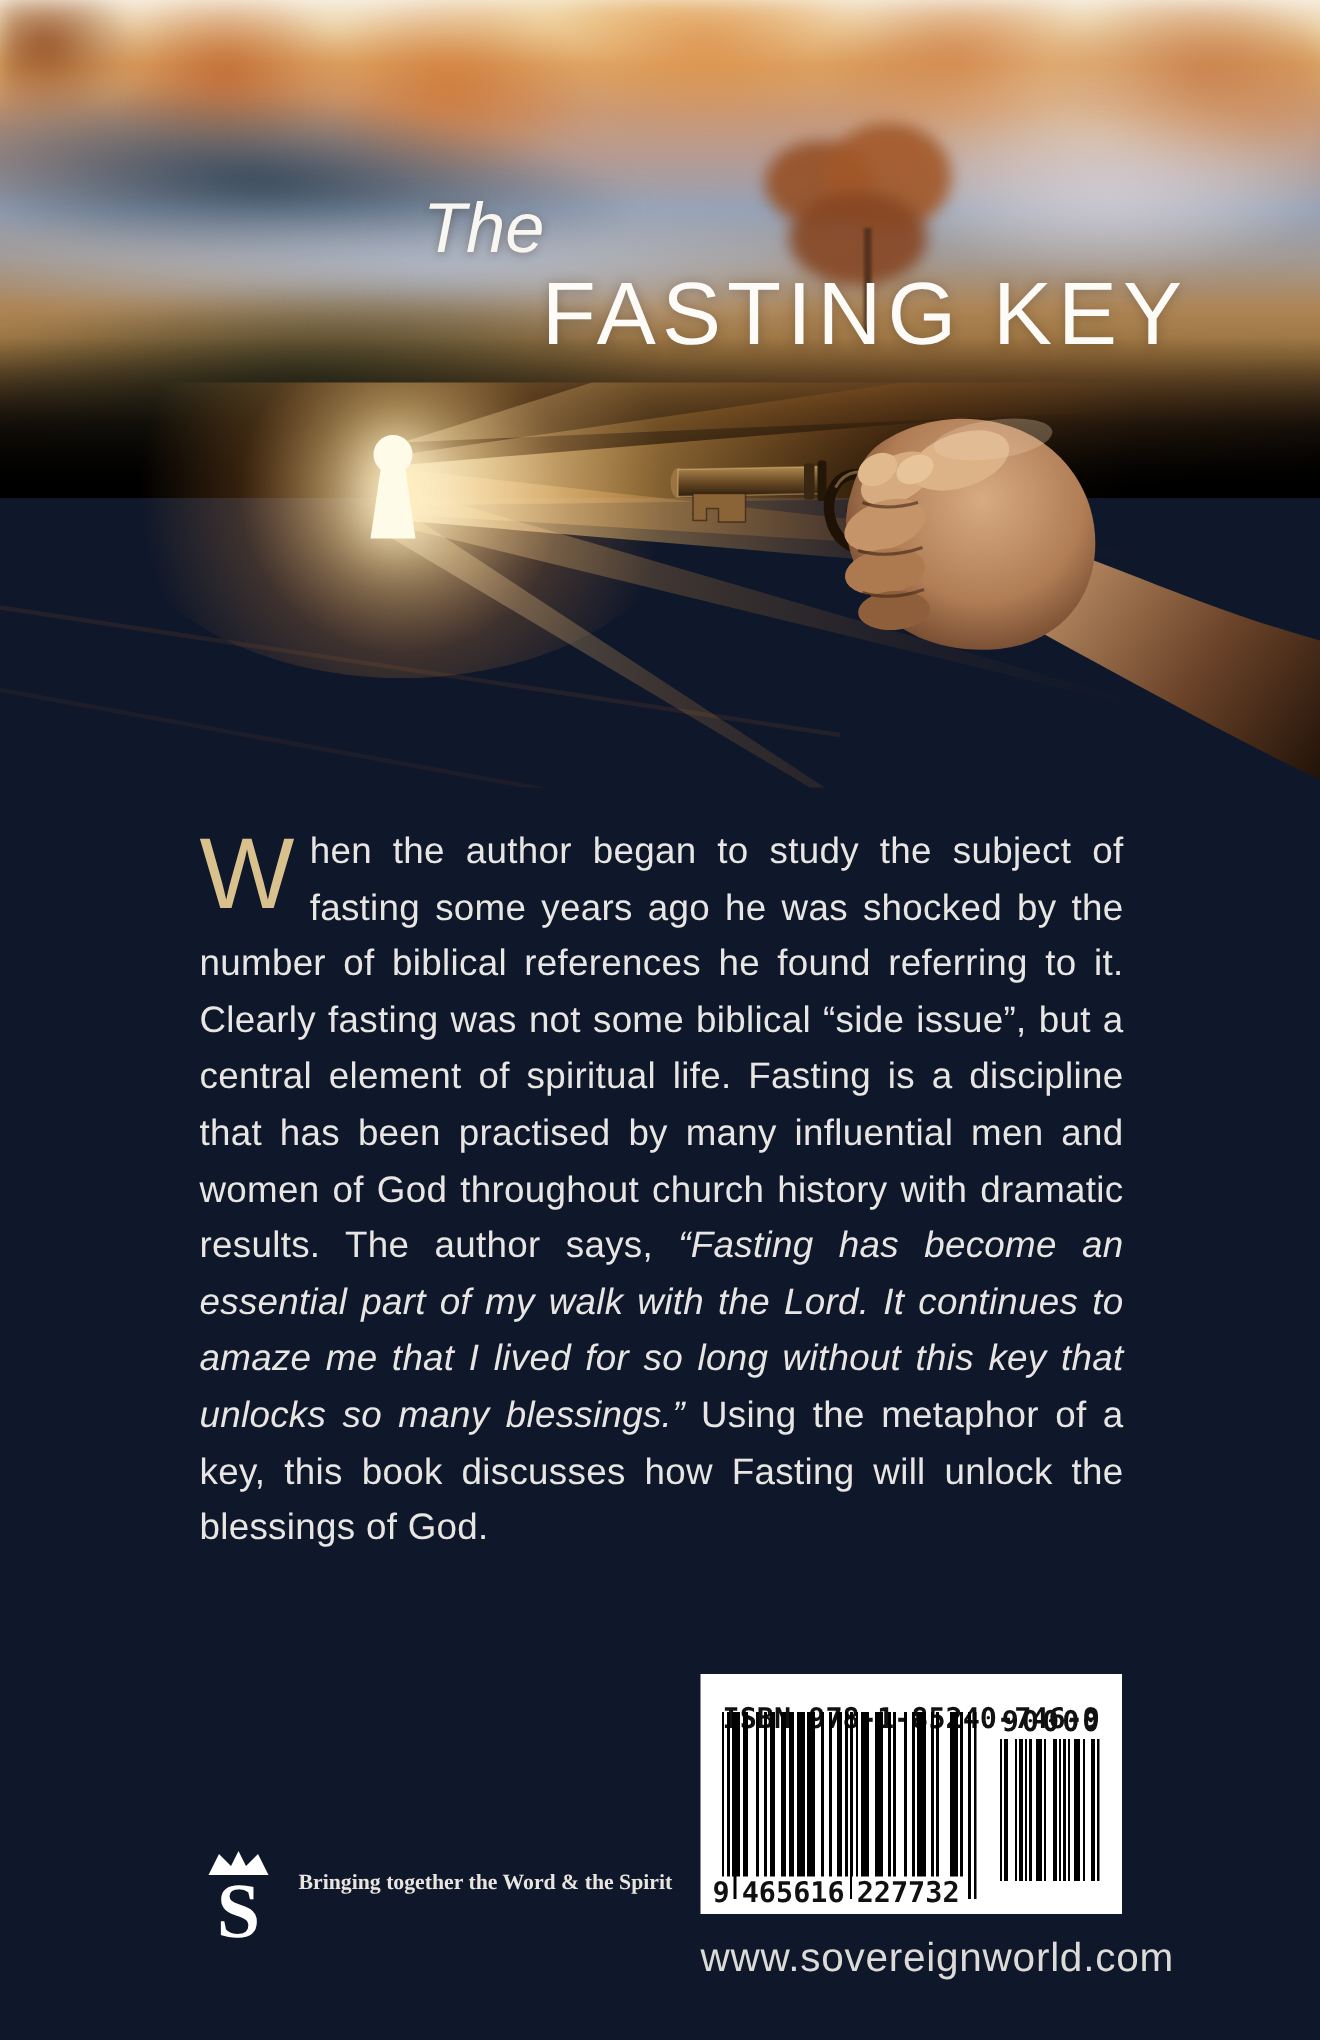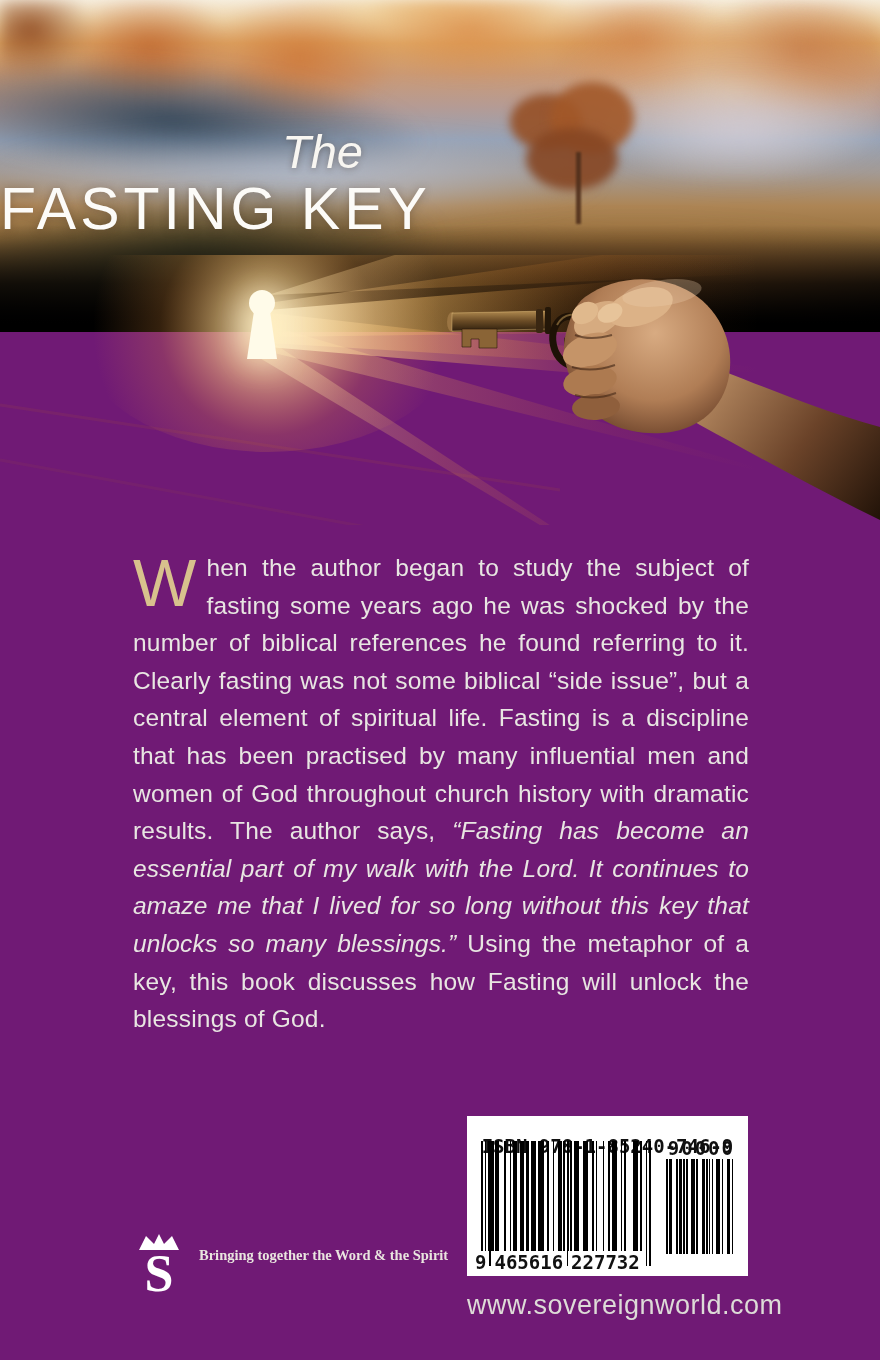--- a/index.html
+++ b/index.html
@@ -1,16 +1,16 @@
 <!DOCTYPE html>
 <html><head>
 <meta charset="utf-8">
 <style>
   html,body{margin:0;padding:0;background:#000;}
-  .cover{position:relative;width:880px;height:1360px;background:#701a75;overflow:hidden;
+  .cover{position:relative;width:880px;height:1360px;background:#0f172a;overflow:hidden;
          font-family:"Liberation Sans",sans-serif;}
 
   
   .landscape{position:absolute;top:0;left:0;width:880px;height:332px;overflow:hidden;
     background:linear-gradient(180deg,
       #f6eddc 0%, #edd3a8 6%, #dfa968 13%, #cc9a74 22%, #b59b94 32%,
       #96a2b6 42%, #a39a94 52%, #ad8555 62%, #96703d 72%, #5e4426 82%,
       #241a10 93%, #000 100%);}
   .landscape .layer{position:absolute;}
   .trees-top{left:0;top:0;width:880px;height:160px;filter:blur(7px);
@@ -40,21 +40,21 @@
   .lone-tree .c2{left:58px;top:0;width:84px;height:72px;background:rgba(162,88,40,.9);}
   .lone-tree .c3{left:34px;top:46px;width:92px;height:62px;background:rgba(134,70,34,.9);}
   .lone-tree .trunk{position:absolute;left:84px;top:70px;width:5px;height:72px;
     background:rgba(80,48,28,.9);filter:blur(1px);}
   .fade-bottom{left:0;top:225px;width:880px;height:107px;
     background:linear-gradient(180deg, transparent, rgba(0,0,0,.75) 55%, #000 92%);}
 
   
   .title-the{position:absolute;left:282px;top:124px;font-size:47px;font-style:italic;
     color:#f8f6f1;text-shadow:0 1px 6px rgba(70,50,35,.4);}
-  .title-main{position:absolute;left:0;top:175px;width:780px;text-align:left;font-size:59px;
+  .title-main{position:absolute;left:12px;top:175px;width:780px;text-align:right;font-size:59px;
     letter-spacing:4px;color:#fcfbf8;text-shadow:0 1px 8px rgba(70,50,35,.35);}
 
   
   .scene{position:absolute;left:0;top:255px;width:880px;height:270px;}
 
   
   .synopsis{position:absolute;top:549px;left:133px;width:616px;font-size:24.5px;
     line-height:37.6px;text-align:justify;color:#e8e6e2;letter-spacing:.2px;}
   .dropcap{float:left;font-size:67px;line-height:56px;padding:6px 10px 0 0;color:#d8c18d;}
   .quote{font-style:italic;margin-top:44px;}

